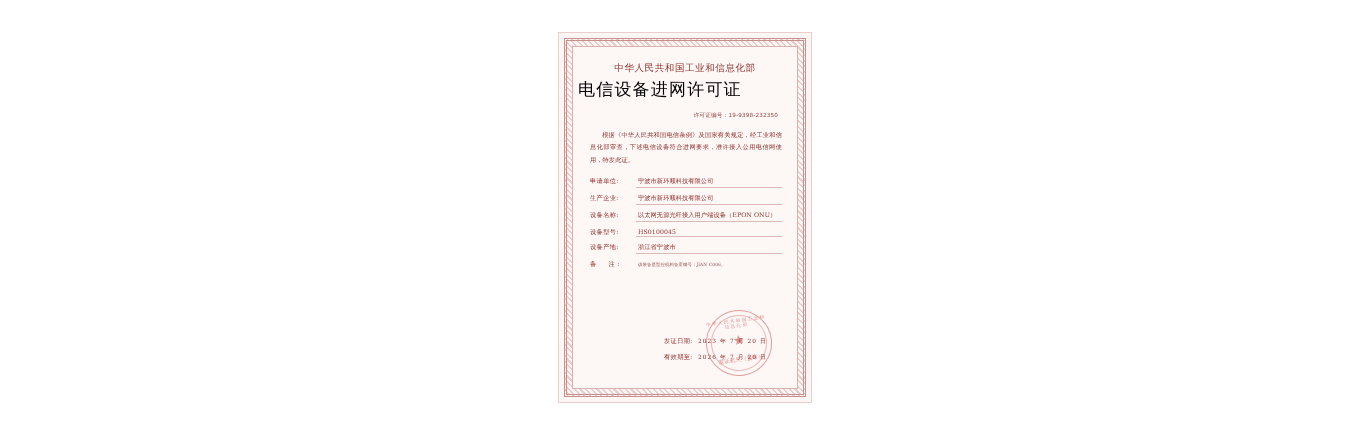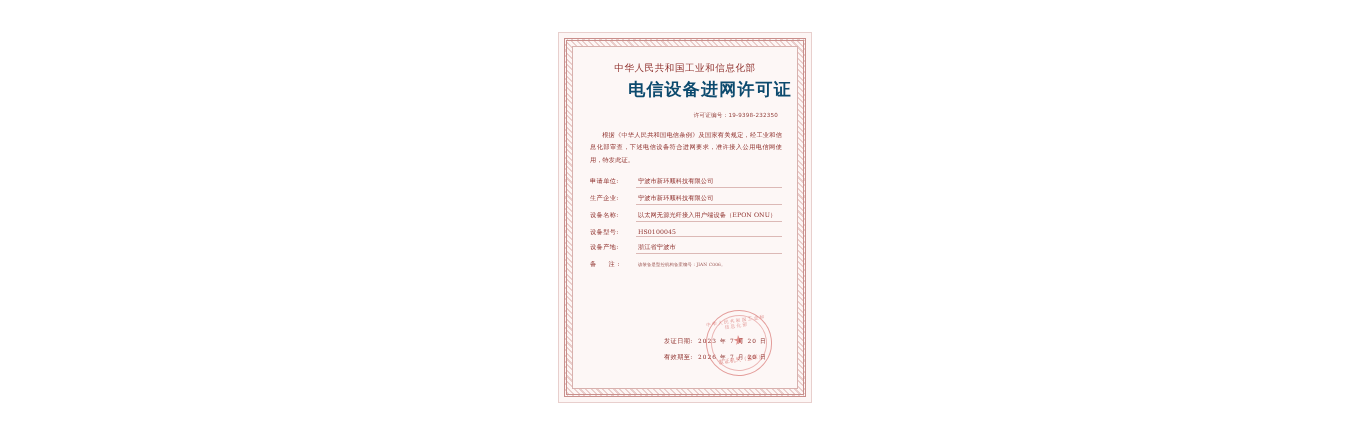--- a/index.html
+++ b/index.html
@@ -75,25 +75,25 @@
     text-align: center;
     font-size: 9.5px;
     letter-spacing: 0.6px;
     color: #8e2f2b;
     margin-top: 10px;
     line-height: 1.2;
     font-family: "DejaVu Serif", serif;
   }
 
   .main-title {
-    text-align: right;
+    text-align: left;
     font-size: 17px;
-    font-weight: bold;
+    font-weight: normal;
     letter-spacing: 1.2px;
-    color: #0c4a6e;
+    color: #000000;
     margin-top: 5px;
     font-family: "DejaVu Serif", serif;
   }
 
   .license-no {
     text-align: right;
     font-size: 5.6px;
     color: #93413c;
     margin-top: 11px;
     padding-right: 14px;

